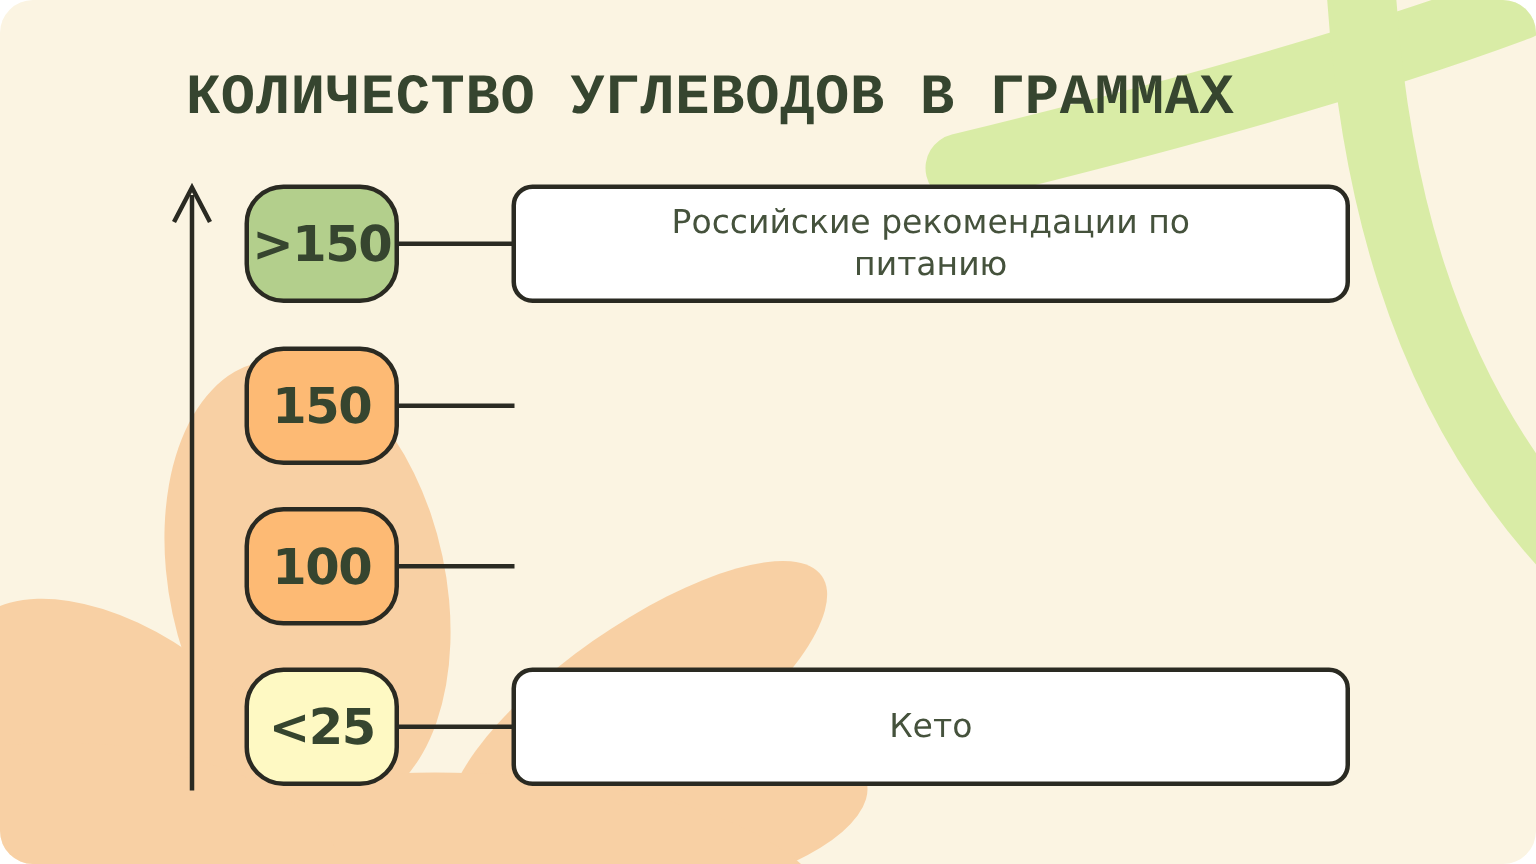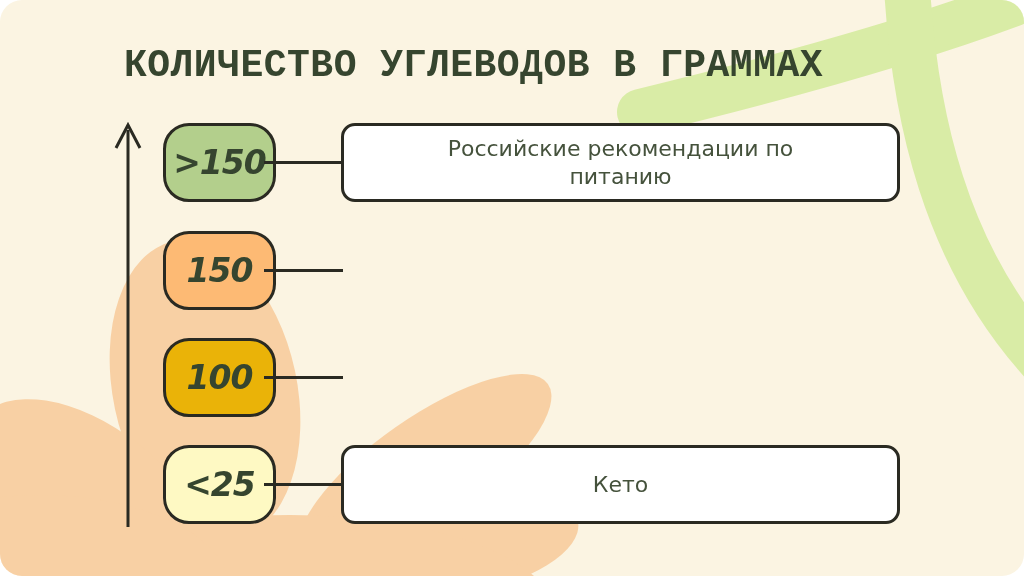--- a/index.html
+++ b/index.html
@@ -15,29 +15,28 @@
   .title{
     position:absolute;left:0;top:44px;width:947px;margin:0;
     text-align:center;
     font-size:38px;font-weight:bold;letter-spacing:.5px;
     color:var(--text,#36452f);
     font-family:Liberation Mono, monospace;
   }
   .axis{position:absolute;left:0;top:0;width:1024px;height:576px;pointer-events:none;}
   .row{position:absolute;left:0;width:1024px;height:79px;}
   .badge{
-    position:absolute;left:163px;top:0;width:113px;height:79px;
+    position:absolute;left:163px;top:0;width:103px;height:79px;
     border:3px solid var(--ink,#2a2a22);
     border-radius:26px;
     display:flex;align-items:center;justify-content:center;
     box-sizing:border-box;
     font-family:"DejaVu Sans", sans-serif;
     font-weight:bold;font-size:33px;color:var(--text,#36452f);
     letter-spacing:-1px;
-    font-style:italic;
   }
   .connector{
     position:absolute;left:264px;top:38px;width:79px;height:0;
     border-top:3px solid var(--ink,#2a2a22);
   }
   .box{
     position:absolute;left:341px;top:0;width:559px;height:79px;
     background:var(--box,#ffffff);
     border:3px solid var(--ink,#2a2a22);
     border-radius:14px;
@@ -89,21 +88,21 @@
   </div>
 
   <div class="row" style="top:231px">
     <div class="badge" style="background: #fdba74;">
       <span>150</span>
     </div>
     <div class="connector"></div>
   </div>
 
   <div class="row" style="top:338px">
-    <div class="badge" style="background: #eab308;">
+    <div class="badge" style="background: #fdba74;">
       <span>100</span>
     </div>
     <div class="connector"></div>
   </div>
 
   <div class="row" style="top:445px">
     <div class="badge" style="background: #fef9c3;">
       <span>&lt;25</span>
     </div>
     <div class="connector"></div>

